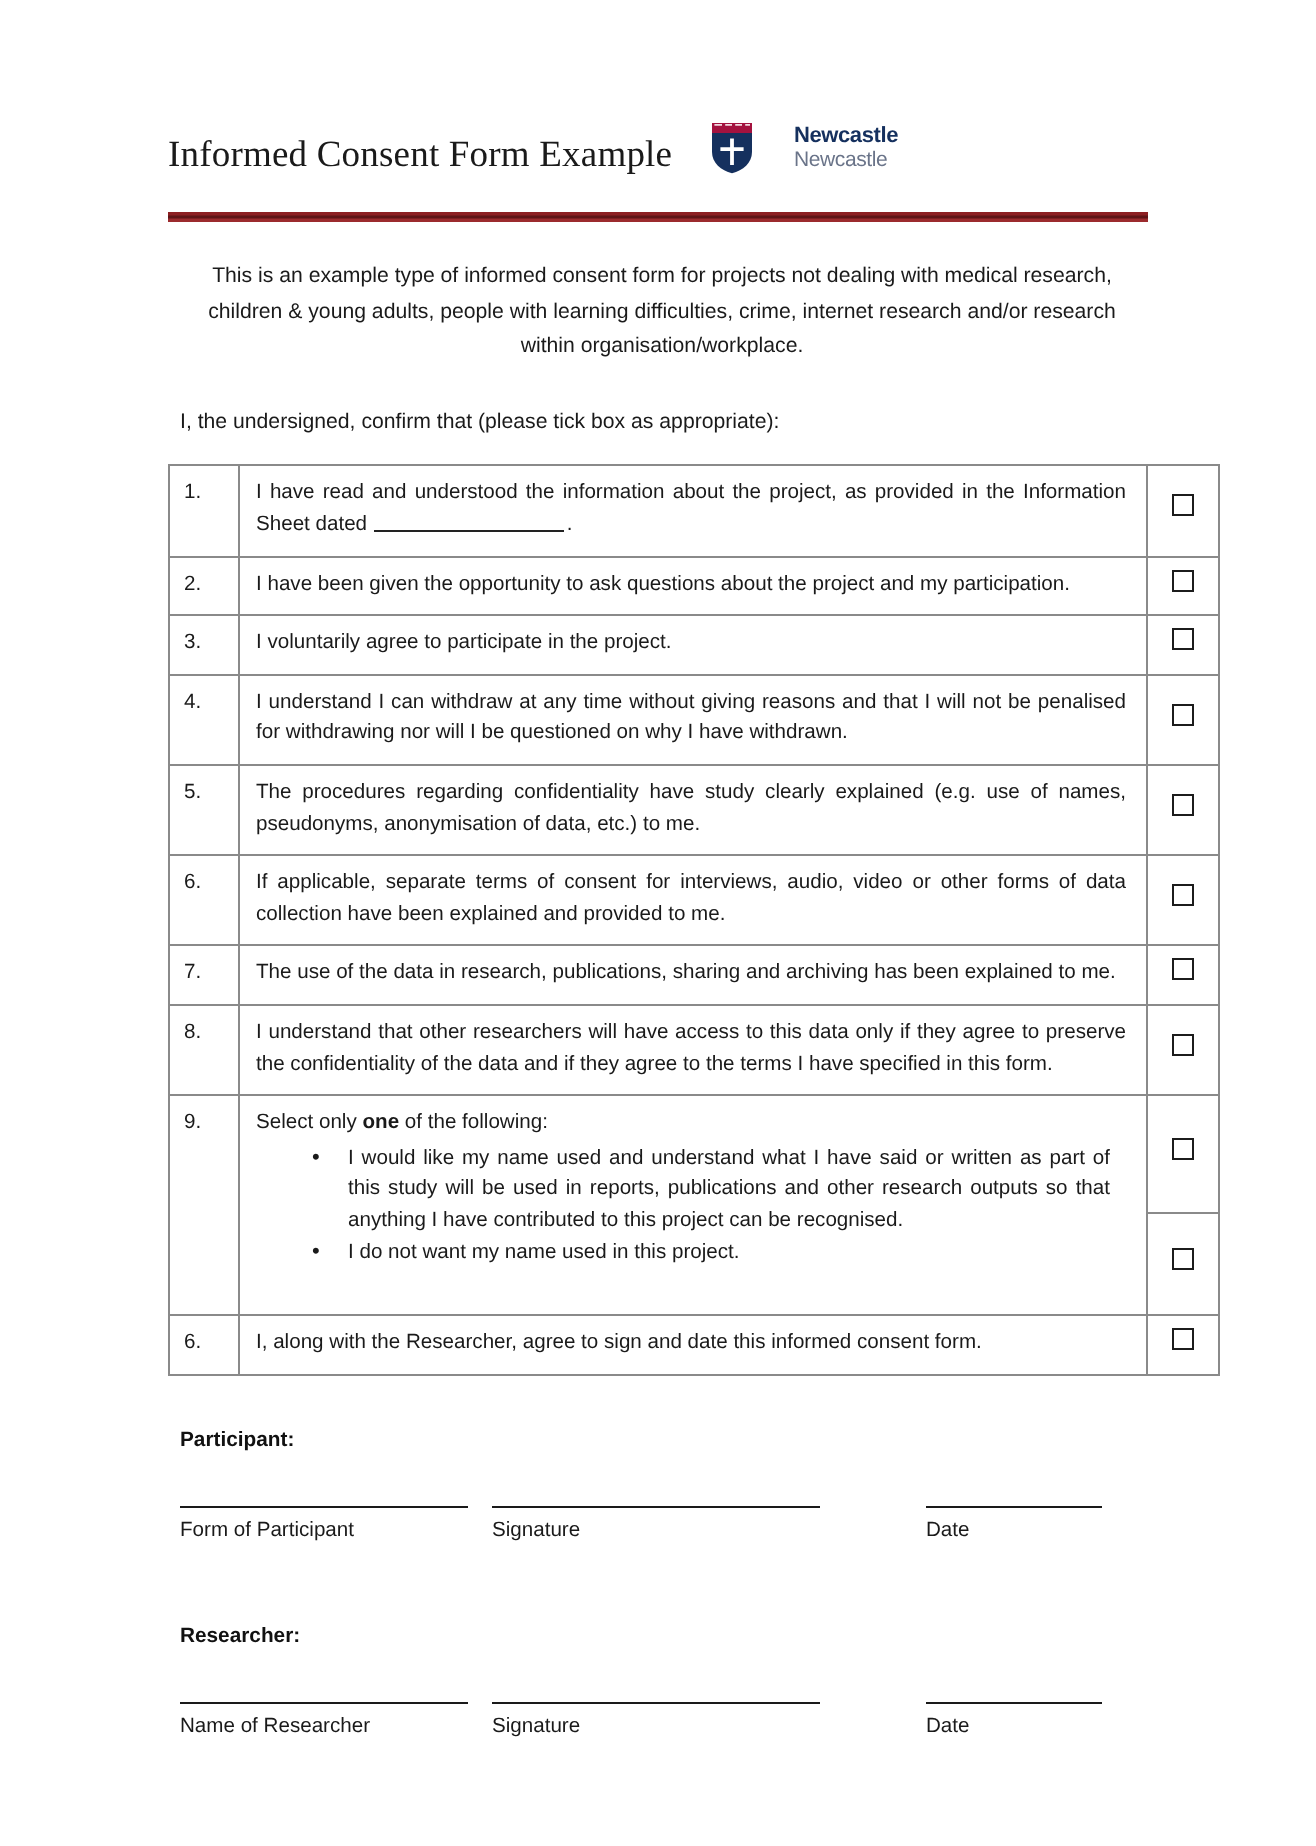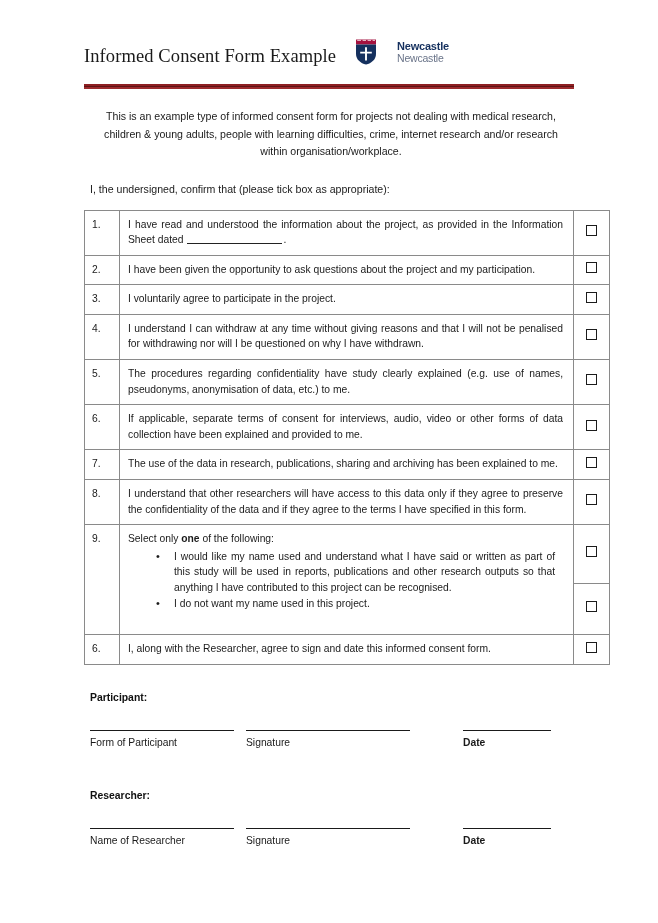--- a/index.html
+++ b/index.html
@@ -15,21 +15,21 @@
     color: #000000;
     overflow: hidden;
   }
 
   .page {
     position: relative;
     width: 658px;
     height: 675px;
     background: #ffffff;
     box-sizing: border-box;
-    padding: 38px 80px 0 84px;
+    padding: 60px 80px 0 84px;
   }
 
   
   .header {
     position: relative;
     height: 40px;
   }
   .doc-title {
     font-family: "Liberation Serif", serif;
     font-size: 18.5px;
@@ -193,21 +193,21 @@
   }
   .sign-rows {
     margin-top: 27px;
     display: flex;
   }
   .sign-field {
     position: relative;
   }
   .sign-field.name  { width: 148px; margin-left: 6px; }
   .sign-field.sig   { width: 182px; margin-left: 8px; }
-  .sign-field.date  { width: 92px;  margin-left: 35px; font-weight: bold; }
+  .sign-field.date  { width: 92px;  margin-left: 35px; }
   .sign-rule {
     border-bottom: 1px solid #1a1a1a;
     height: 0;
   }
   .sign-field.name .sign-rule { width: 144px; }
   .sign-field.sig  .sign-rule { width: 164px; }
   .sign-field.date .sign-rule { width: 88px; }
   .sign-label {
     margin-top: 5px;
     font-size: 10.3px;

